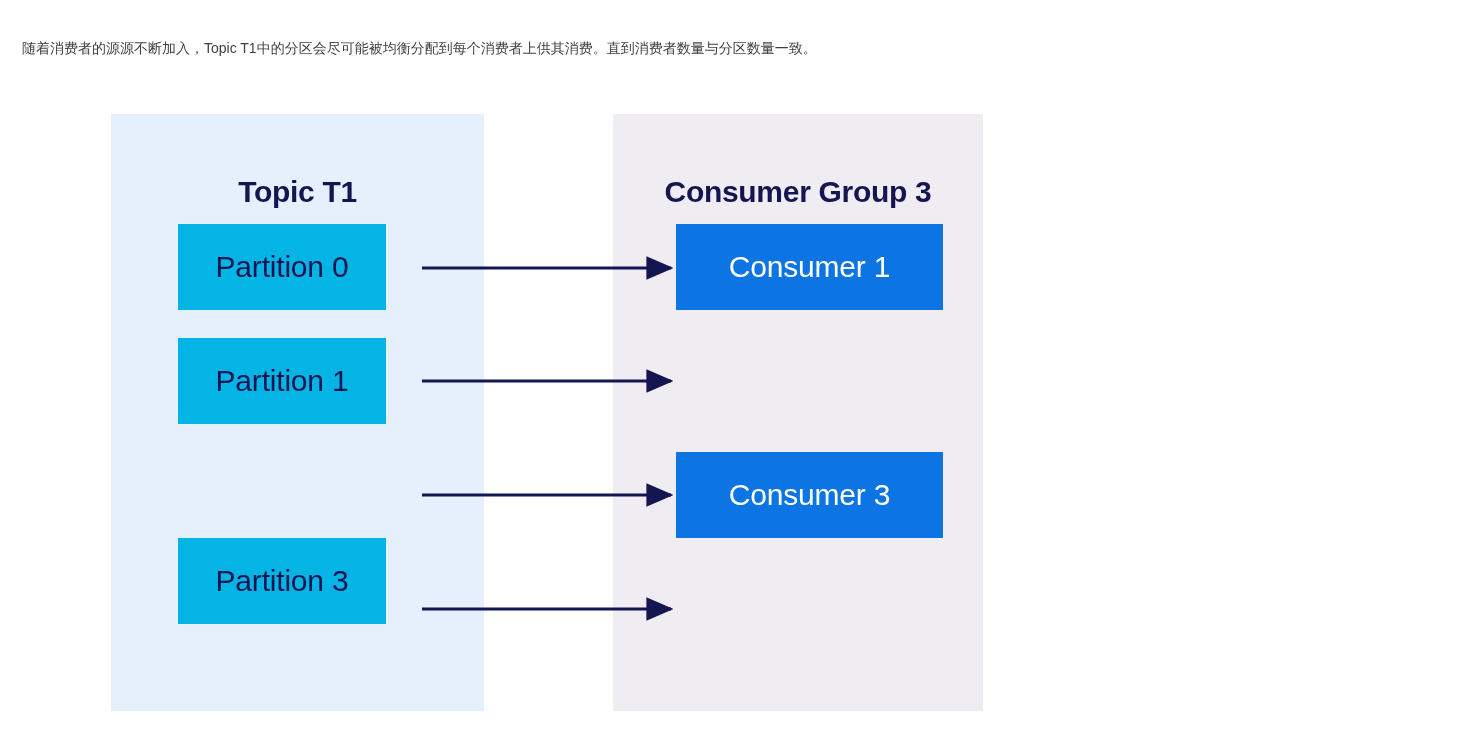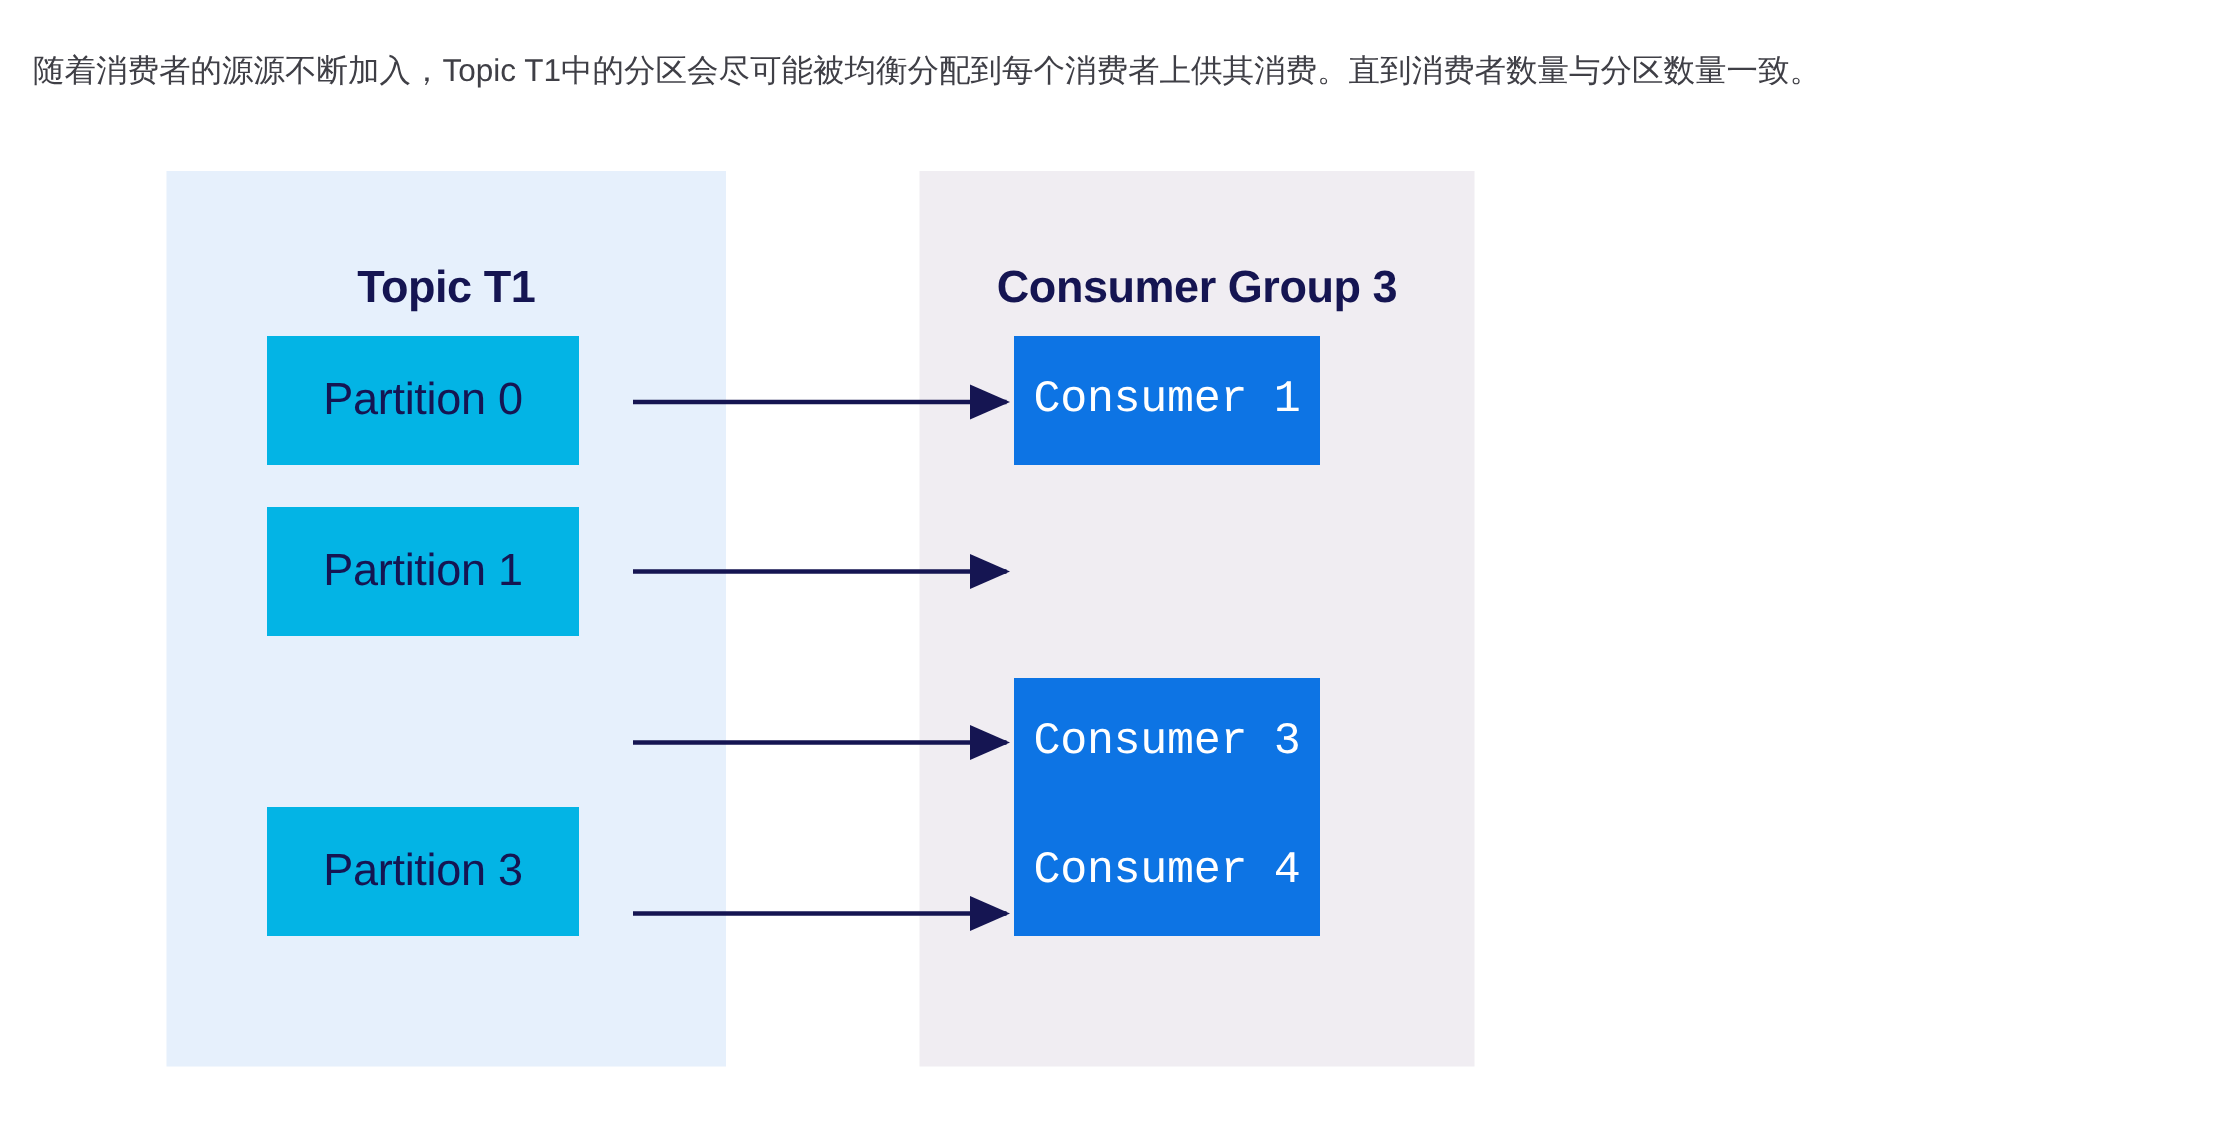--- a/index.html
+++ b/index.html
@@ -14,21 +14,21 @@
     overflow: hidden;
     position: relative;
   }
 
   
   .caption {
     position: absolute;
     left: 22px;
     top: 32px;
     width: 1430px;
-    font-size: 21px;
+    font-size: 14px;
     line-height: 32px;
     color: #3f3f46;
     white-space: nowrap;
     letter-spacing: 0px;
   }
 
   
   .diagram {
     position: absolute;
     left: 0;
@@ -78,25 +78,24 @@
   }
   .node-partition {
     left: 178px;
     width: 208px;
     height: 86px;
     background: #03b4e5;
     color: #151552;
   }
   .node-consumer {
     left: 676px;
-    width: 204px;
+    width: 267px;
     height: 86px;
     background: #0d74e4;
     color: #ffffff;
-    font-family: Liberation Mono, monospace;
   }
 
   .row-0 { top: 224px; }
   .row-1 { top: 338px; }
   .row-2 { top: 452px; }
   .row-3 { top: 538px; }
 
   
   .arrow-layer {
     position: absolute;
@@ -121,21 +120,20 @@
   <div class="panel panel-right">
     <div class="panel-title">Consumer Group 3</div>
   </div>
 
   <div class="node node-partition row-0">Partition 0</div>
   <div class="node node-partition row-1">Partition 1</div>
   <div class="node node-partition row-3">Partition 3</div>
 
   <div class="node node-consumer row-0">Consumer 1</div>
   <div class="node node-consumer row-2">Consumer 3</div>
-  <div class="node node-consumer row-3">Consumer 4</div>
 
   <svg class="arrow-layer" viewBox="0 0 1476 750">
     <defs>
       <marker id="ah" markerWidth="9" markerHeight="9" refX="8.2" refY="4.5" orient="auto" markerUnits="strokeWidth">
         <path d="M0,0.6 L9,4.5 L0,8.4 z" fill="#151552"></path>
       </marker>
     </defs>
     <line x1="422" y1="268" x2="671" y2="268" stroke="#151552" stroke-width="3" marker-end="url(#ah)"></line>
     <line x1="422" y1="381" x2="671" y2="381" stroke="#151552" stroke-width="3" marker-end="url(#ah)"></line>
     <line x1="422" y1="495" x2="671" y2="495" stroke="#151552" stroke-width="3" marker-end="url(#ah)"></line>

